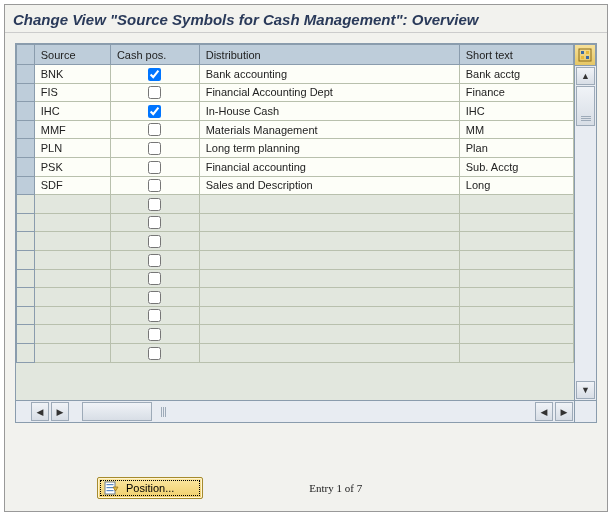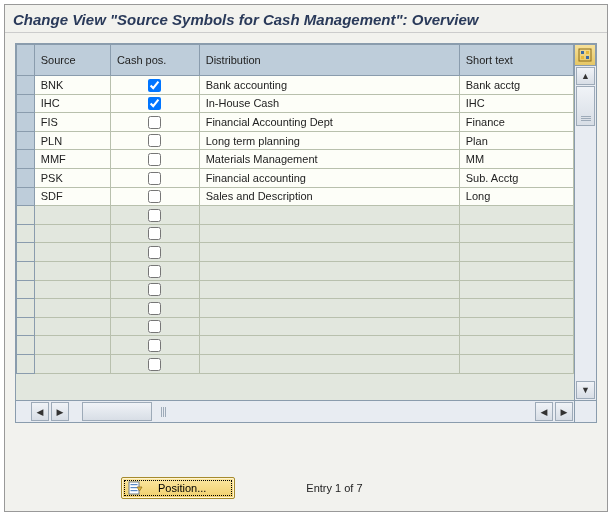--- a/index.html
+++ b/index.html
@@ -80,21 +80,21 @@
     width: 100%;
     table-layout: fixed;
   }
   table.grid th {
     background: #becdda;
     border: 1px solid #8a9cad;
     text-align: left;
     padding: 3px 6px;
     font-weight: normal;
     color: #222;
-    height: 31px;
+    height: 20px;
   }
   table.grid th.rh {
     width: 12px;
     background: #becdda;
     border: 1px solid #8a9cad;
   }
   table.grid td {
     border: 1px solid #b8c0ad;
     padding: 2px 6px;
     height: 18px;
@@ -182,37 +182,38 @@
     display:flex;align-items:center;justify-content:center;
   }
   .footer {
     position: absolute;
     left: 0; right: 0; bottom: 12px;
     display: flex;
     align-items: center;
     padding: 0 20px;
   }
   .pos-btn {
-    margin-left: 96px;
+    margin-left: 72px;
     display: flex; align-items: center;
     background: linear-gradient(#fbe7a2,#f1cf6a);
     border: 1px solid #a68b2e;
     border-radius: 2px;
     padding: 3px 28px 3px 6px;
     cursor: pointer;
-    gap: 14px;
+    gap: 6px;
     box-shadow: inset 0 0 0 1px #fff4cf;
   }
   .pos-btn.sel {
     outline: 1px dotted #000;
     outline-offset: -4px;
   }
   .entry-text {
-    margin-left: 71px;
+    margin-left: 106px;
     color: #222;
+    font-family: Liberation Serif, serif;
   }
   .col-source{width:60px;}
   .col-cash{width:70px;}
   .col-desc{width:205px;}
   .col-short{width:90px;}
 </style>
 </head>
 <body>
 
 <div class="frame">
@@ -243,45 +244,45 @@
         <tbody id="tbody">
             <tr>
               <td class="rh"></td>
               <td>BNK</td>
               <td style="text-align:center"><input type="checkbox" class="chk" checked="" style=""></td>
               <td>Bank accounting</td>
               <td>Bank acctg</td>
             </tr>
             <tr>
               <td class="rh"></td>
+              <td>FIS</td>
+              <td style="text-align:center"><input type="checkbox" class="chk" style=""></td>
+              <td>Financial Accounting Dept</td>
+              <td>Finance</td>
+            </tr>
+            <tr>
+              <td class="rh"></td>
               <td>IHC</td>
               <td style="text-align:center"><input type="checkbox" class="chk" checked="" style=""></td>
               <td>In-House Cash</td>
               <td>IHC</td>
             </tr>
             <tr>
               <td class="rh"></td>
-              <td>FIS</td>
-              <td style="text-align:center"><input type="checkbox" class="chk" style=""></td>
-              <td>Financial Accounting Dept</td>
-              <td>Finance</td>
+              <td>MMF</td>
+              <td style="text-align:center"><input type="checkbox" class="chk" style=""></td>
+              <td>Materials Management</td>
+              <td>MM</td>
             </tr>
             <tr>
               <td class="rh"></td>
               <td>PLN</td>
               <td style="text-align:center"><input type="checkbox" class="chk" style=""></td>
               <td>Long term planning</td>
               <td>Plan</td>
-            </tr>
-            <tr>
-              <td class="rh"></td>
-              <td>MMF</td>
-              <td style="text-align:center"><input type="checkbox" class="chk" style=""></td>
-              <td>Materials Management</td>
-              <td>MM</td>
             </tr>
             <tr>
               <td class="rh"></td>
               <td>PSK</td>
               <td style="text-align:center"><input type="checkbox" class="chk" style=""></td>
               <td>Financial accounting</td>
               <td>Sub. Acctg</td>
             </tr>
             <tr>
               <td class="rh"></td>

